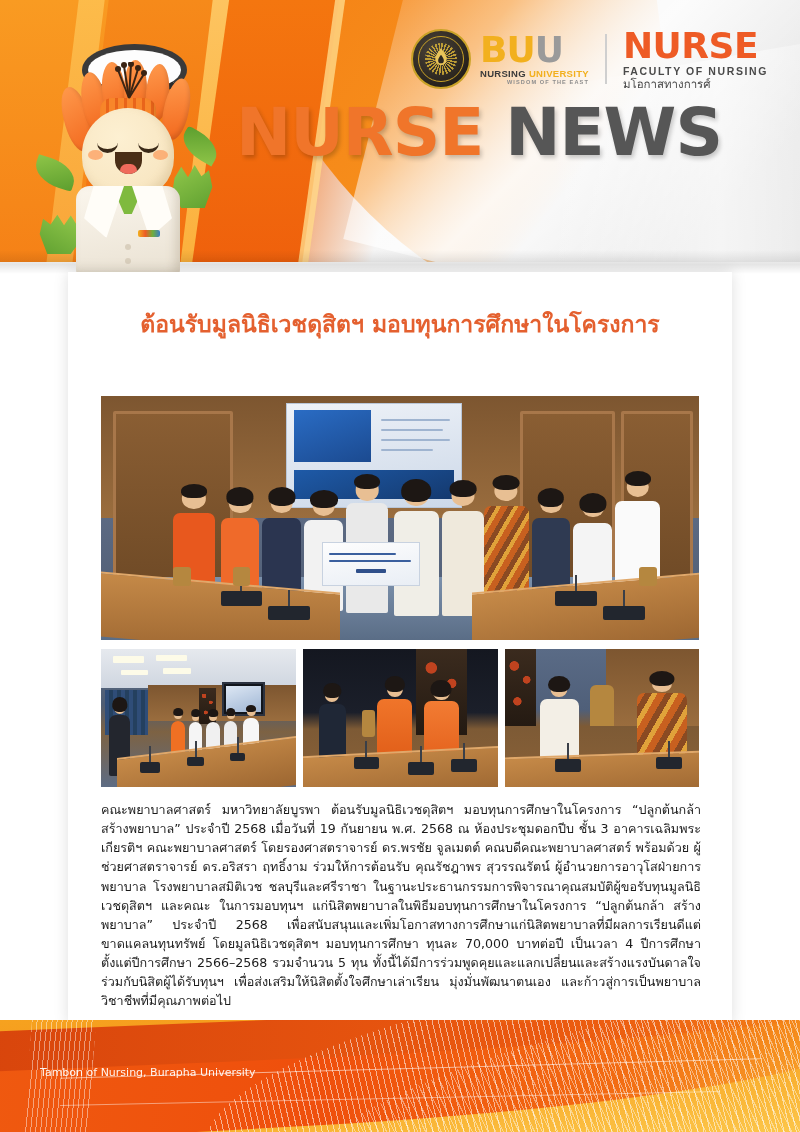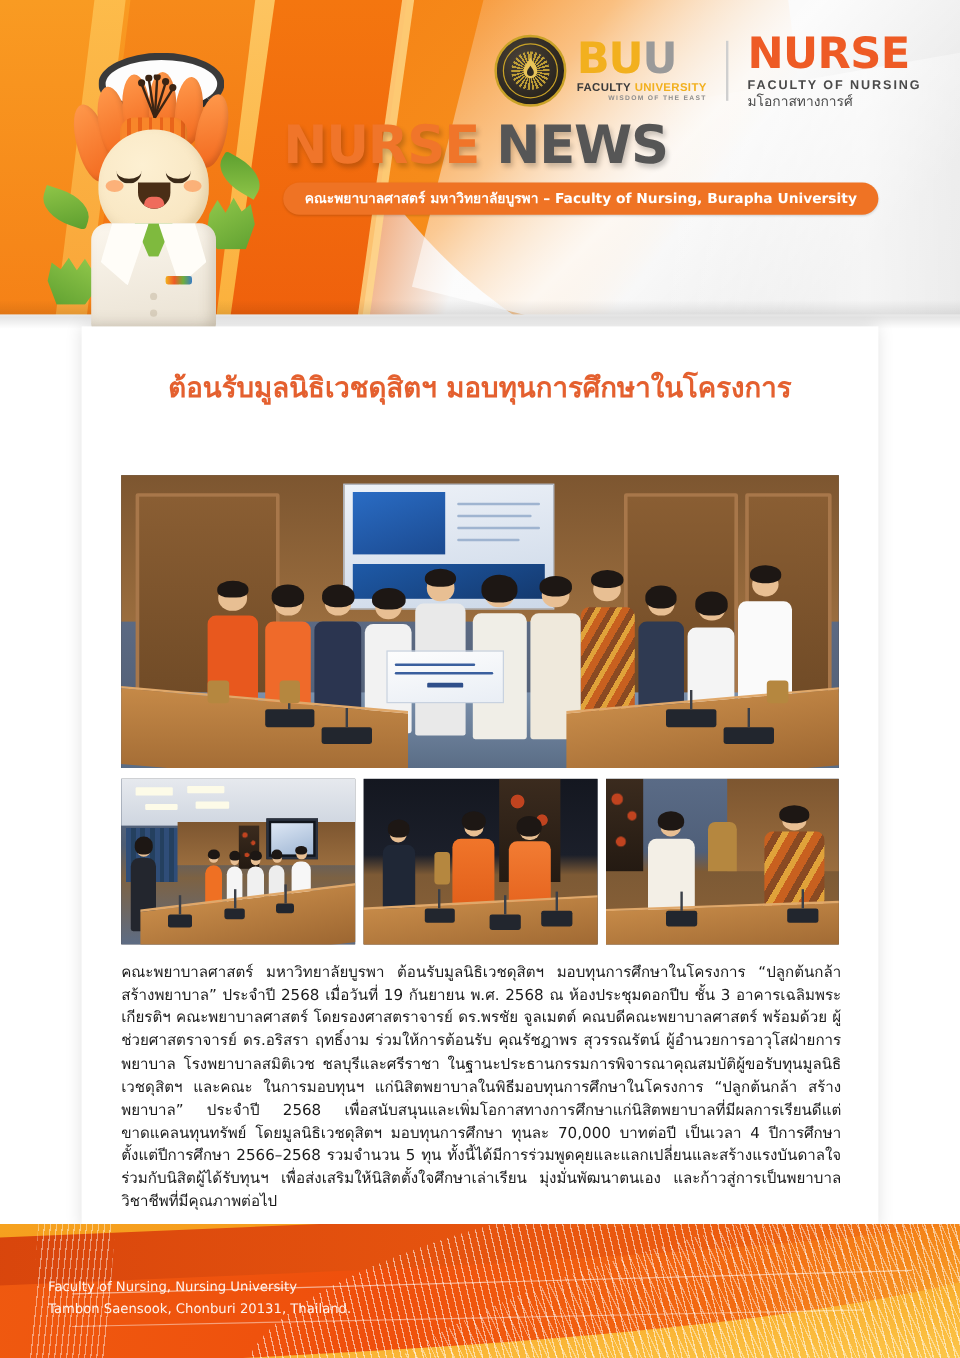--- a/index.html
+++ b/index.html
@@ -98,21 +98,21 @@
     background:linear-gradient(150deg,#93c94c,#5f a030);background:linear-gradient(150deg,#93c94c,#5fa030);
     border-radius:10px 16px 8px 8px;
     clip-path:polygon(6% 32%,22% 6%,38% 30%,54% 2%,70% 28%,88% 14%,96% 52%,78% 100%,22% 100%,0 70%);}
   .m-handL{position:absolute;left:6px;top:176px;width:42px;height:40px;
     background:linear-gradient(210deg,#93c94c,#5fa030);
     border-radius:8px;
     clip-path:polygon(94% 30%,78% 4%,62% 28%,46% 2%,30% 26%,12% 12%,4% 50%,22% 100%,78% 100%,100% 68%);}
 
   
   .title-wrap{position:absolute;left:236px;top:100px;width:540px;}
-  .nurse-news{font-family:"DejaVu Sans",sans-serif;font-size:44px;font-weight:bold;letter-spacing:-1px;
+  .nurse-news{font-family:"DejaVu Sans",sans-serif;font-size:66px;font-weight:bold;letter-spacing:-1px;
     line-height:1;text-shadow:2px 3px 4px rgba(0,0,0,.20);white-space:nowrap;}
   .nn-o{color:#f0752a;} .nn-g{color:#565656;}
   .pill{display:inline-block;margin-top:8px;background:#ef7324;color:#ffffff;
     border-radius:14px;padding:4px 18px 5px;font-size:11.5px;font-weight:bold;white-space:nowrap;
     font-family:"DejaVu Sans",sans-serif;box-shadow:0 1px 2px rgba(0,0,0,.15);}
   .tagline{position:absolute;left:236px;top:211px;width:548px;text-align:center;
     font-size:12.3px;line-height:1.45;color:#6d6d6d;font-family:"DejaVu Sans",sans-serif;}
 
   
   .card{position:absolute;left:68px;top:272px;width:664px;height:753px;background:#ffffff;
@@ -216,21 +216,21 @@
         <path d="M10 1C7 6 4 8 4 13a6 6 0 0012 0c0-5-3-7-6-12z" fill="#e8c45a"></path>
         <path d="M10 8c-2 3-3 4-3 6a3 3 0 006 0c0-2-1-3-3-6z" fill="#2c2720"></path>
       </svg>
     </div>
     <div class="buu-text">
       <div class="buu-row">
         <span class="buu-b">BU</span>
         <span class="buu-u">U</span>
       </div>
       <div class="buu-sub1">
-        <span class="a">FACULTY</span>
+        <span class="a">NURSING</span>
         <span class="b">UNIVERSITY</span>
       </div>
       <div class="buu-sub2">WISDOM OF THE EAST</div>
     </div>
     <div class="lock-div"></div>
     <div class="nurse-text">
       <div class="nurse-big">NURSE</div>
       <div class="nurse-s1">FACULTY OF NURSING</div>
       <div class="nurse-s2">มโอกาสทางการศ์</div>
     </div>
@@ -282,21 +282,20 @@
       <div class="m-lapelL"></div>
       <div class="m-lapelR"></div>
       <div class="m-pin"></div>
       <div class="m-btn" style="top:58px;"></div>
       <div class="m-btn" style="top:72px;"></div>
     </div>
   </div>
 
   <div class="title-wrap">
     <div class="nurse-news"><span class="nn-o">NURSE</span> <span class="nn-g">NEWS</span></div>
-    <div class="pill">คณะพยาบาลศาสตร์ มหาวิทยาลัยบูรพา – Faculty of Nursing, Burapha University</div>
   </div>
 
   <div class="card">
 
     <div class="headline">
       <div>ต้อนรับมูลนิธิเวชดุสิตฯ มอบทุนการศึกษาในโครงการ</div>
     </div>
 
     <div class="photo hero">
       <div class="room"></div>
@@ -463,18 +462,17 @@
   <div class="footer">
     <div class="f-base"></div>
     <div class="f-red"></div>
     <div class="f-dark"></div>
     <div class="f-wave"></div>
     <div class="f-wave2"></div>
     <div class="f-stripesL"></div>
     <div class="f-line"></div>
     <div class="f-line2"></div>
     <div class="f-text">
-      <div>Faculty of Nursing, Nursing University</div>
-      <div>Tambon Saensook, Chonburi 20131, Thailand.</div>
+      <div>Tambon of Nursing, Burapha University</div>
     </div>
   </div>
 
 </div>
 
 </body></html>

